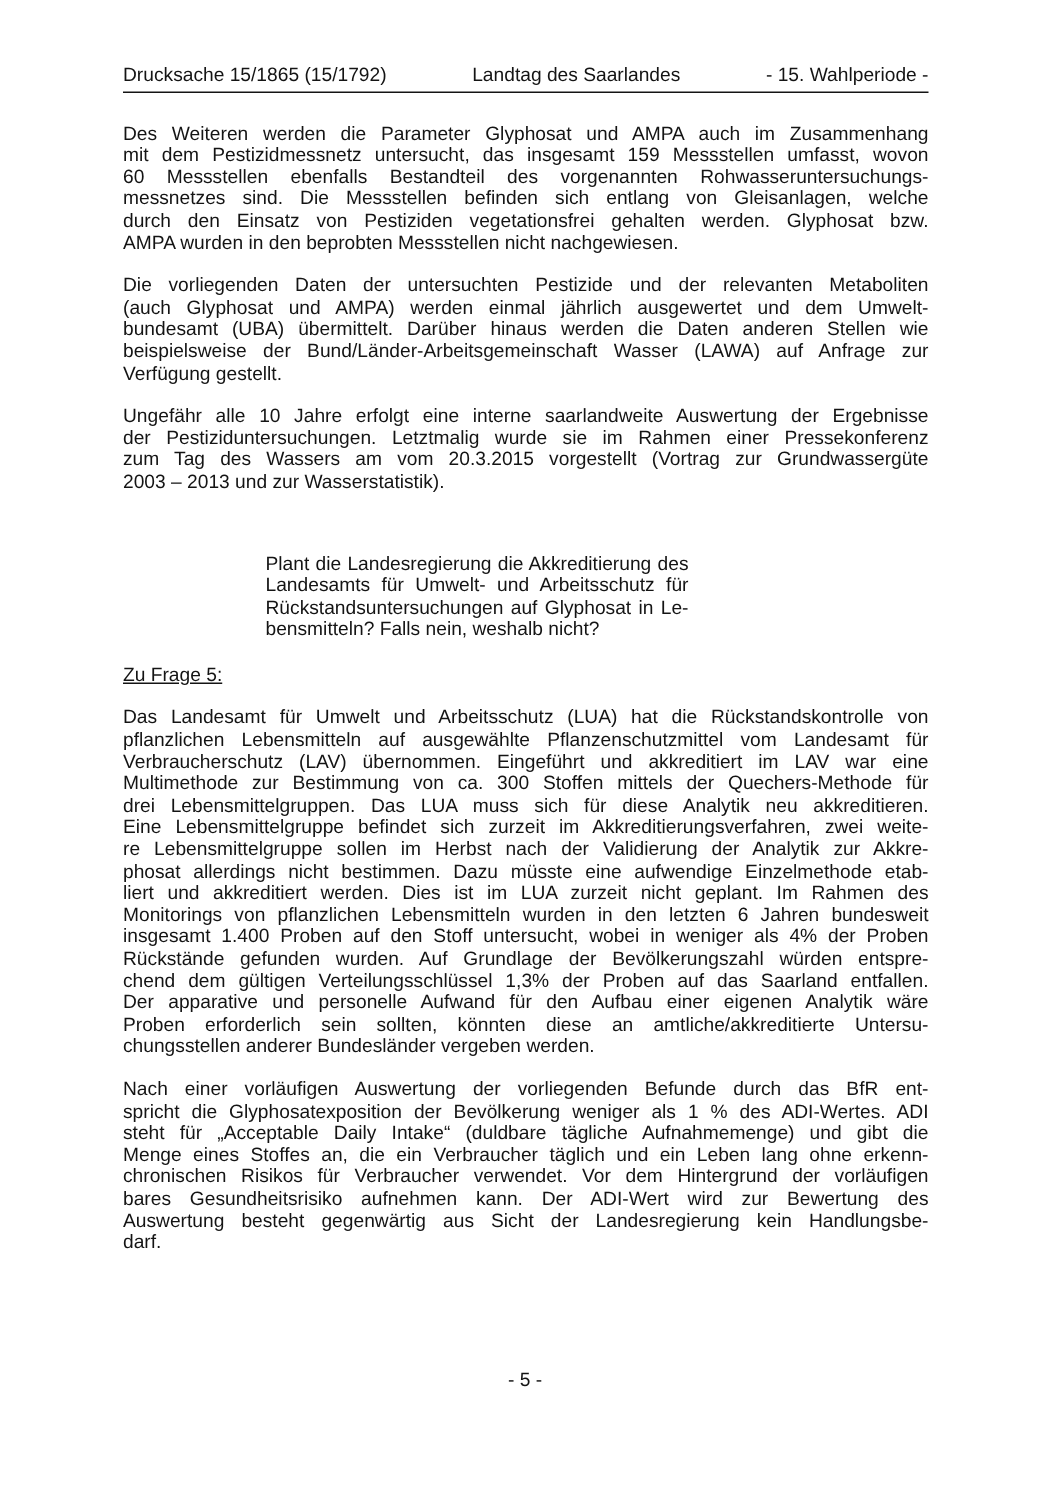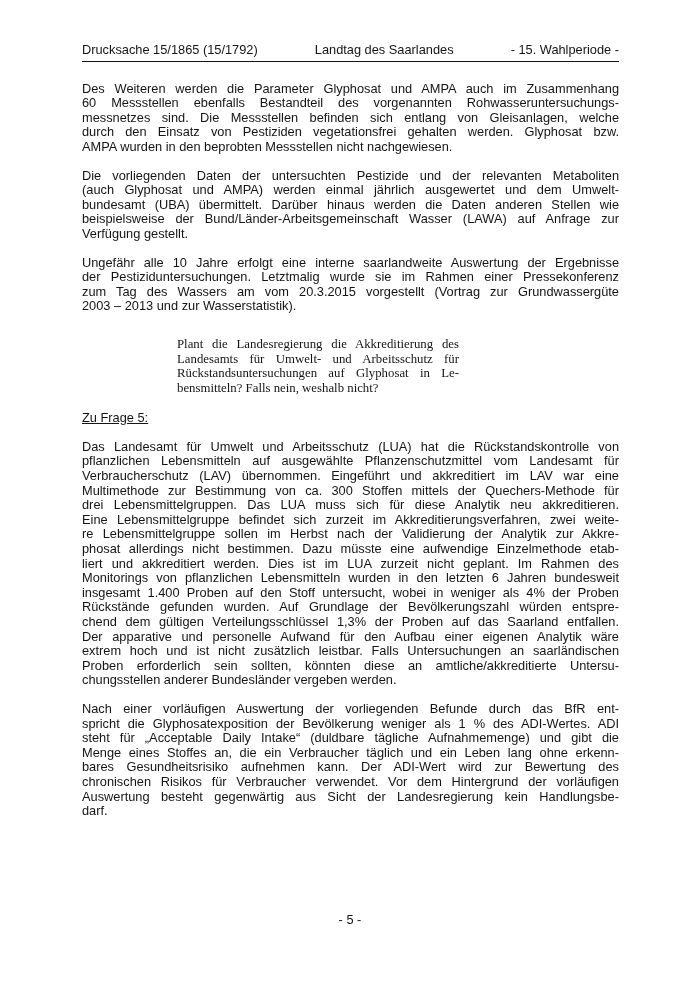--- a/index.html
+++ b/index.html
@@ -27,24 +27,23 @@
     align-items: center;
     border-bottom: 1.4px solid #141414;
     padding-bottom: 3px;
   }
   .para { text-align: justify; }
   .p-first { margin-top: 20px; }
   .gap { margin-top: 14px; }
   .line { text-align: justify; text-align-last: justify; }
   .line.last { text-align-last: left; }
   .question {
-    margin-top: 23px;
+    margin-top: 40px;
     margin-left: 95px;
     width: 282px;
-    font-family: Liberation Serif, serif;
   }
   .heading {
     margin-top: 16px;
     text-decoration: underline;
   }
   .footer {
     position: absolute;
     top: 912px;
     left: 0;
     width: 700px;
@@ -59,20 +58,21 @@
   <div class="content">
 
     <div class="header">
       <span>Drucksache 15/1865 (15/1792)</span>
       <span>Landtag des Saarlandes</span>
       <span>- 15. Wahlperiode -</span>
     </div>
 
     <div class="para p-first">
       <div class="line">Des Weiteren werden die Parameter Glyphosat und AMPA auch im Zusammenhang</div>
+      <div class="line">mit dem Pestizidmessnetz untersucht, das insgesamt 159 Messstellen umfasst, wovon</div>
       <div class="line">60 Messstellen ebenfalls Bestandteil des vorgenannten Rohwasseruntersuchungs-</div>
       <div class="line">messnetzes sind. Die Messstellen befinden sich entlang von Gleisanlagen, welche</div>
       <div class="line">durch den Einsatz von Pestiziden vegetationsfrei gehalten werden. Glyphosat bzw.</div>
       <div class="line last">AMPA wurden in den beprobten Messstellen nicht nachgewiesen.</div>
     </div>
 
     <div class="para gap">
       <div class="line">Die vorliegenden Daten der untersuchten Pestizide und der relevanten Metaboliten</div>
       <div class="line">(auch Glyphosat und AMPA) werden einmal jährlich ausgewertet und dem Umwelt-</div>
       <div class="line">bundesamt (UBA) übermittelt. Darüber hinaus werden die Daten anderen Stellen wie</div>
@@ -104,32 +104,31 @@
       <div class="line">drei Lebensmittelgruppen. Das LUA muss sich für diese Analytik neu akkreditieren.</div>
       <div class="line">Eine Lebensmittelgruppe befindet sich zurzeit im Akkreditierungsverfahren, zwei weite-</div>
       <div class="line">re Lebensmittelgruppe sollen im Herbst nach der Validierung der Analytik zur Akkre-</div>
       <div class="line">phosat allerdings nicht bestimmen. Dazu müsste eine aufwendige Einzelmethode etab-</div>
       <div class="line">liert und akkreditiert werden. Dies ist im LUA zurzeit nicht geplant. Im Rahmen des</div>
       <div class="line">Monitorings von pflanzlichen Lebensmitteln wurden in den letzten 6 Jahren bundesweit</div>
       <div class="line">insgesamt 1.400 Proben auf den Stoff untersucht, wobei in weniger als 4% der Proben</div>
       <div class="line">Rückstände gefunden wurden. Auf Grundlage der Bevölkerungszahl würden entspre-</div>
       <div class="line">chend dem gültigen Verteilungsschlüssel 1,3% der Proben auf das Saarland entfallen.</div>
       <div class="line">Der apparative und personelle Aufwand für den Aufbau einer eigenen Analytik wäre</div>
-      <div class="line">extrem hoch und ist nicht zusätzlich leistbar. Falls Untersuchungen an saarländischen</div>
       <div class="line">Proben erforderlich sein sollten, könnten diese an amtliche/akkreditierte Untersu-</div>
       <div class="line last">chungsstellen anderer Bundesländer vergeben werden.</div>
     </div>
 
     <div class="para gap">
       <div class="line">Nach einer vorläufigen Auswertung der vorliegenden Befunde durch das BfR ent-</div>
       <div class="line">spricht die Glyphosatexposition der Bevölkerung weniger als 1 % des ADI-Wertes. ADI</div>
       <div class="line">steht für „Acceptable Daily Intake“ (duldbare tägliche Aufnahmemenge) und gibt die</div>
       <div class="line">Menge eines Stoffes an, die ein Verbraucher täglich und ein Leben lang ohne erkenn-</div>
+      <div class="line">chronischen Risikos für Verbraucher verwendet. Vor dem Hintergrund der vorläufigen</div>
       <div class="line">bares Gesundheitsrisiko aufnehmen kann. Der ADI-Wert wird zur Bewertung des</div>
-      <div class="line">chronischen Risikos für Verbraucher verwendet. Vor dem Hintergrund der vorläufigen</div>
       <div class="line">Auswertung besteht gegenwärtig aus Sicht der Landesregierung kein Handlungsbe-</div>
       <div class="line last">darf.</div>
     </div>
 
   </div>
 
   <div class="footer">
     <span>- 5 -</span>
   </div>
 </div>

